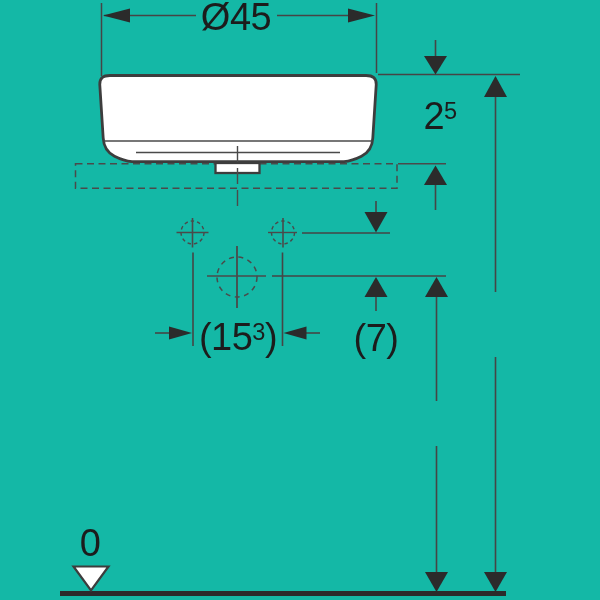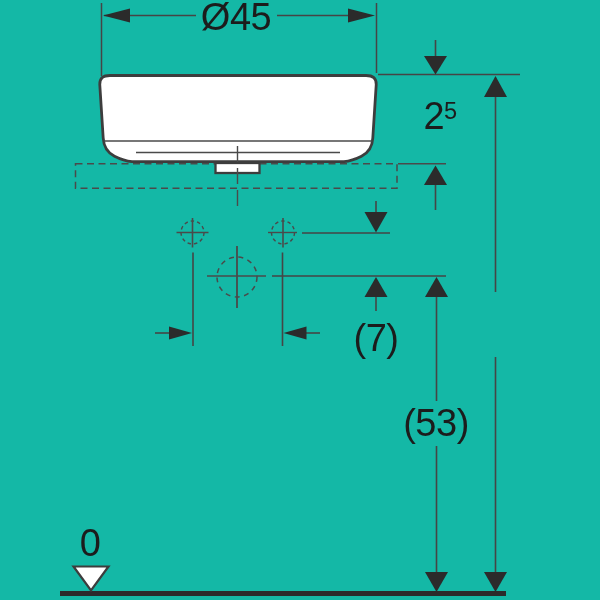--- a/index.html
+++ b/index.html
@@ -123,21 +123,21 @@
     </g>
 
     <line x1="60" y1="593.5" x2="506" y2="593.5" stroke="#2b2b2b" stroke-width="5"></line>
     <polygon points="73.5,566.5 108.5,566.5 91,590.5" fill="#ffffff" stroke="#3d3d3d" stroke-width="2.2"></polygon>
   </svg>
 
   <div class="dim" style="left:236px;top:17px;">Ø45</div>
 
   <div class="dim" style="left:440px;top:116px;"><span>2</span><sup>5</sup></div>
 
+  <div class="dim" style="left:238px;top:337px;"><span>(15</span><sup>3</sup><span>)</span></div>
 
   <div class="dim" style="left:376px;top:338px;">(7)</div>
 
 
-  <div class="dim" style="left:436px;top:423px;">(53)</div>
 
   <div class="dim" style="left:90px;top:543px;">0</div>
 
 </div>
 
 </body></html>

